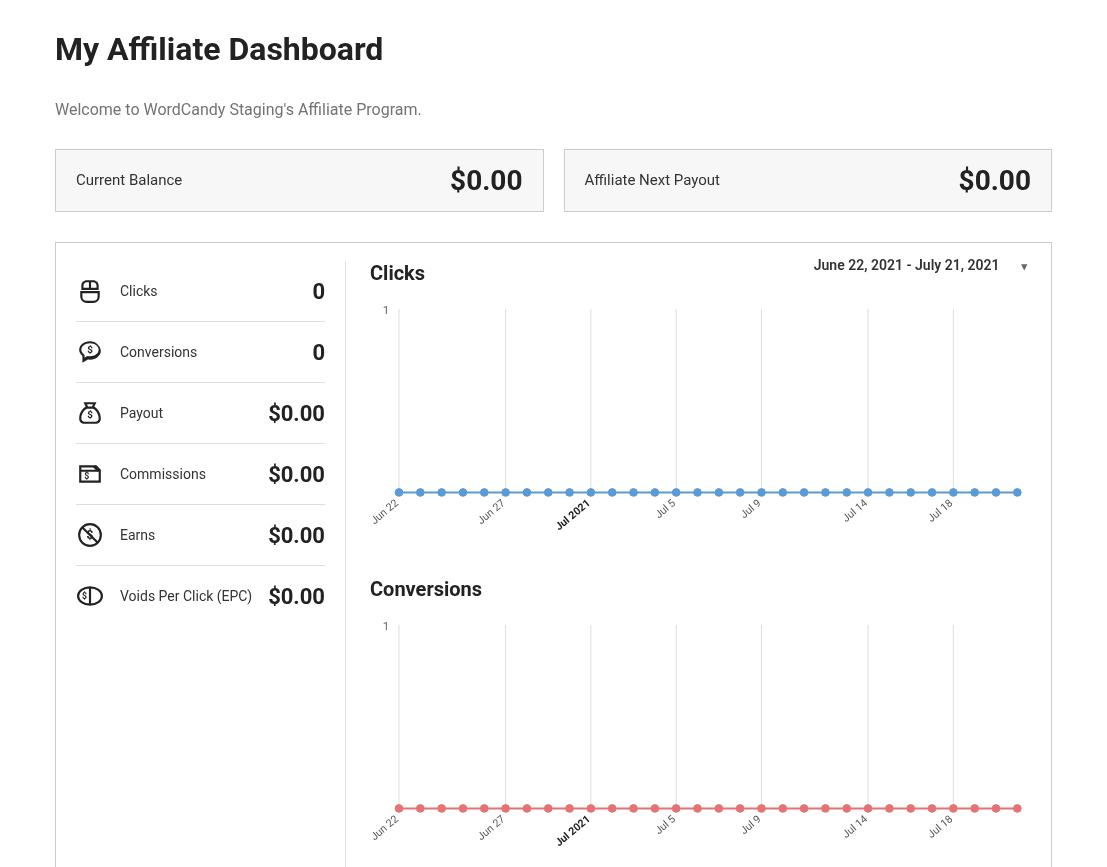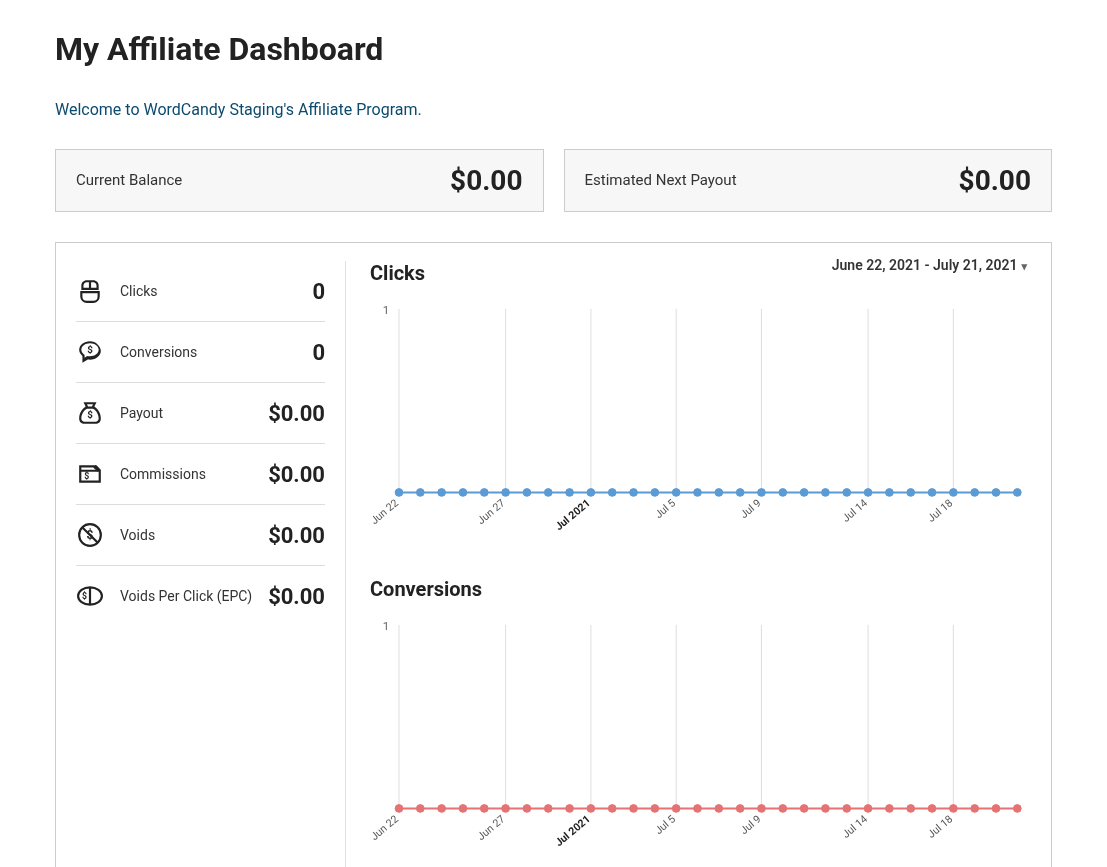--- a/index.html
+++ b/index.html
@@ -10,21 +10,21 @@
   padding: 30px 55px;
 }
 .page-title {
   font-size: 32px;
   font-weight: 700;
   color: #222;
   margin-bottom: 32px;
 }
 .welcome-text {
   font-size: 16px;
-  color: #0c4a6e;
+  color: #737373;
   margin-bottom: 30px;
 }
 .cards-row {
   display: flex;
   gap: 20px;
   margin-bottom: 30px;
 }
 .stat-card {
   flex: 1;
   border: 1px solid #ccc;
@@ -107,21 +107,21 @@
 }
 .date-range {
   position: absolute;
   top: -4px;
   right: 24px;
   font-size: 14px;
   font-weight: 600;
   color: #333;
   display: flex;
   align-items: flex-end;
-  gap: 4px;
+  gap: 22px;
   cursor: pointer;
 }
 .chevron-down { font-size: 11px; color: #666; }
 .chart-block { margin-bottom: 28px; }
 .chart-title {
   font-size: 20px;
   font-weight: 700;
   color: #222;
   margin-bottom: 10px;
 }
@@ -141,21 +141,21 @@
 
 <h1 class="page-title">My Affiliate Dashboard</h1>
 <p class="welcome-text">Welcome to WordCandy Staging's Affiliate Program.</p>
 
 <div class="cards-row">
   <div class="stat-card">
     <span class="stat-card-label">Current Balance</span>
     <span class="stat-card-value">$0.00</span>
   </div>
   <div class="stat-card">
-    <span class="stat-card-label">Estimated Next Payout</span>
+    <span class="stat-card-label">Affiliate Next Payout</span>
     <span class="stat-card-value">$0.00</span>
   </div>
 </div>
 
 <div class="main-panel">
   <div class="sidebar">
 
     <div class="metric-row">
       <div class="metric-left">
         <span class="metric-icon">
@@ -212,21 +212,21 @@
 
     <div class="metric-row">
       <div class="metric-left">
         <span class="metric-icon">
           <svg viewBox="0 0 24 24">
               <circle cx="12" cy="12" r="10" fill="none" stroke="#222" stroke-width="2"></circle>
               <text x="12" y="16" text-anchor="middle" font-size="11" font-weight="bold" fill="#222">$</text>
               <line x1="5" y1="5" x2="19" y2="19" stroke="#222" stroke-width="2"></line>
             </svg>
         </span>
-        <span class="metric-label">Voids</span>
+        <span class="metric-label">Earns</span>
       </div>
       <span class="metric-value">$0.00</span>
     </div>
 
     <div class="metric-row">
       <div class="metric-left">
         <span class="metric-icon">
           <svg viewBox="0 0 24 24">
               <ellipse cx="12" cy="12" rx="11" ry="8" fill="none" stroke="#222" stroke-width="2"></ellipse>
               <line x1="12" y1="4" x2="12" y2="20" stroke="#222" stroke-width="2"></line>

